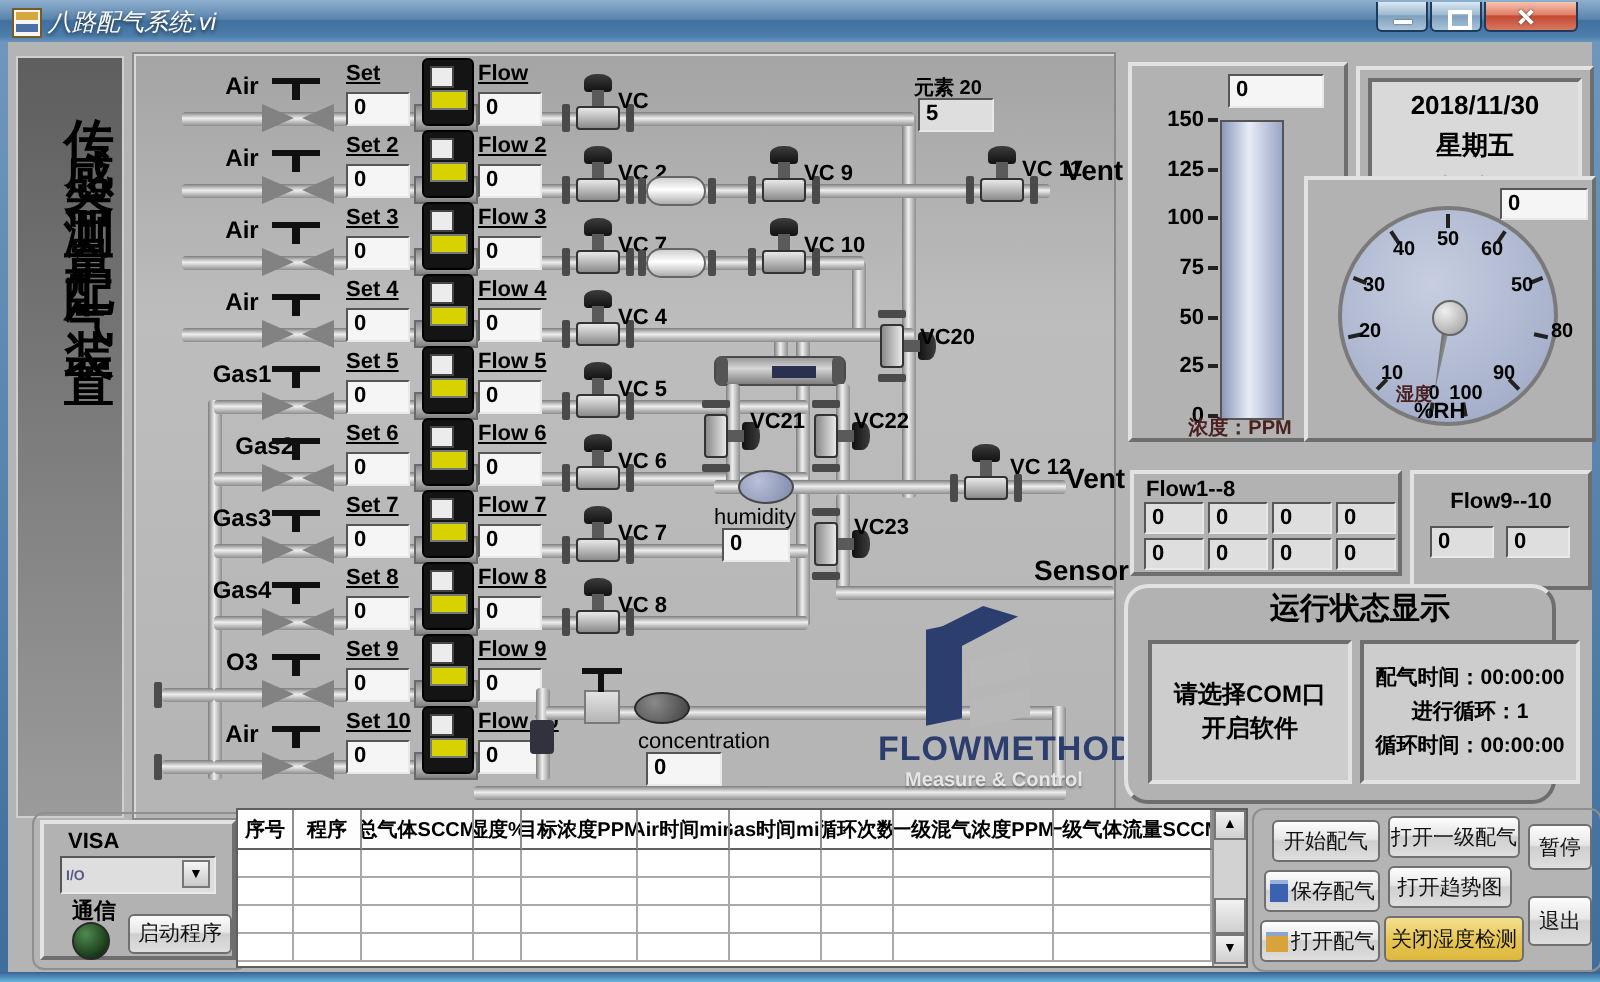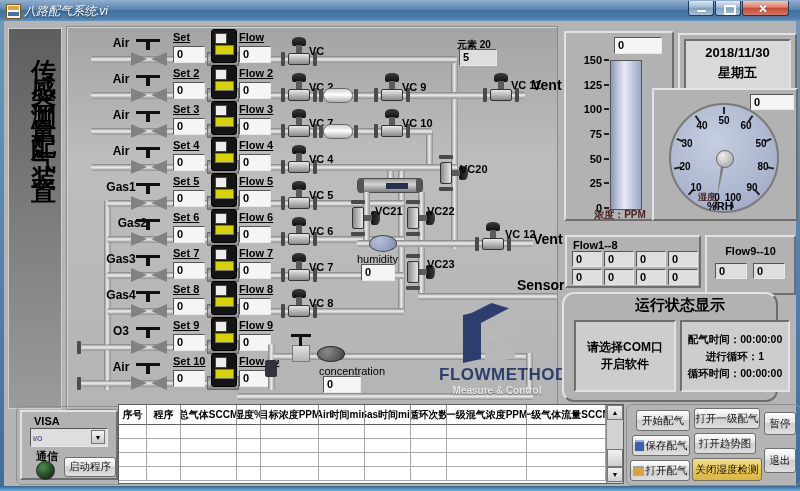--- a/index.html
+++ b/index.html
@@ -483,21 +483,21 @@
         <i class="gtick" style="transform:rotate(136deg)"></i>
         <i class="gtick" style="transform:rotate(170deg)"></i>
         <span class="glab" style="left:46px;top:92px">0</span>
         <span class="glab" style="left:25px;top:82px">10</span>
         <span class="glab" style="left:14px;top:61px">20</span>
         <span class="glab" style="left:16px;top:38px">30</span>
         <span class="glab" style="left:31px;top:20px">40</span>
         <span class="glab" style="left:53px;top:15px">50</span>
         <span class="glab" style="left:75px;top:20px">60</span>
         <span class="glab" style="left:90px;top:38px">50</span>
-        <span class="glab" style="left:92px;top:61px">80</span>
+        <span class="glab" style="left:110px;top:61px">80</span>
         <span class="glab" style="left:81px;top:82px">90</span>
         <span class="glab" style="left:62px;top:92px">100</span>
         <span class="abs" style="left:27px;top:86px;font-size:9px;font-weight:bold;color:#4a2020;">湿度</span>
         <span class="abs" style="left:36px;top:95px;font-size:11px;font-weight:bold;color:#000;">%RH</span>
         <i class="needle" style="transform:rotate(-170deg)"></i>
         <i class="abs" style="left:45px;top:45px;width:16px;height:16px;border-radius:50%;background:radial-gradient(circle at 35% 30%,#efefef,#9a9a9a);border:1px solid #666;"></i>
       </div>
     </div>
 
     <div class="panel" style="left:561px;top:214px;width:136px;height:53px;">

